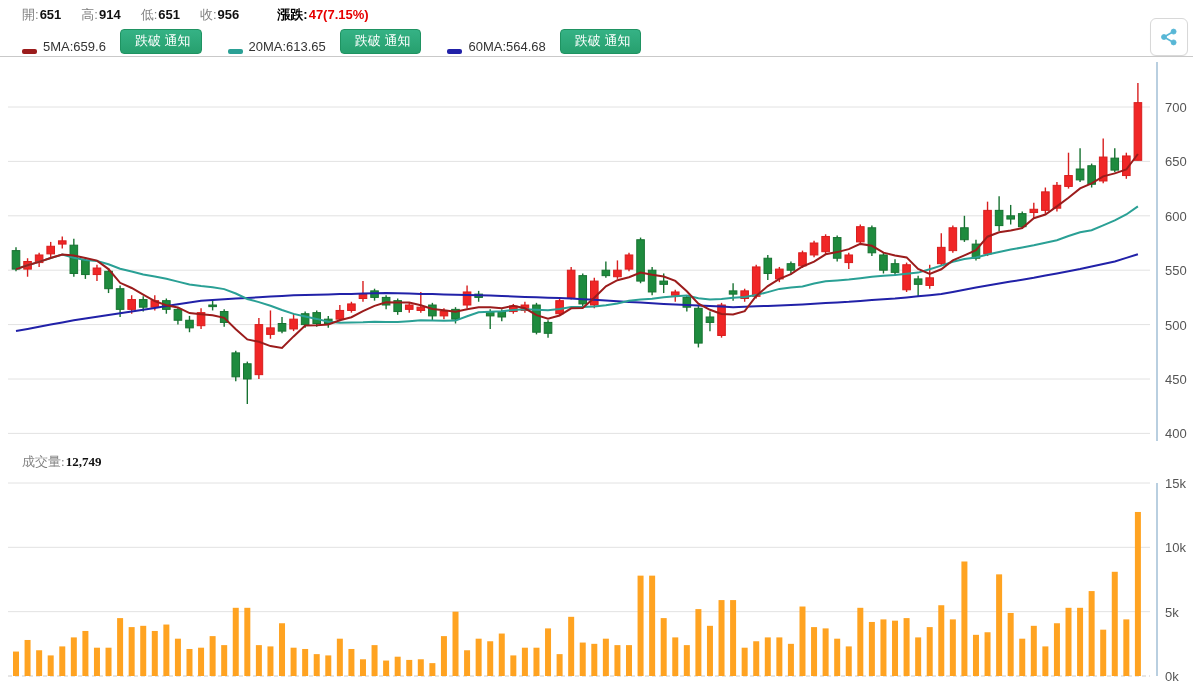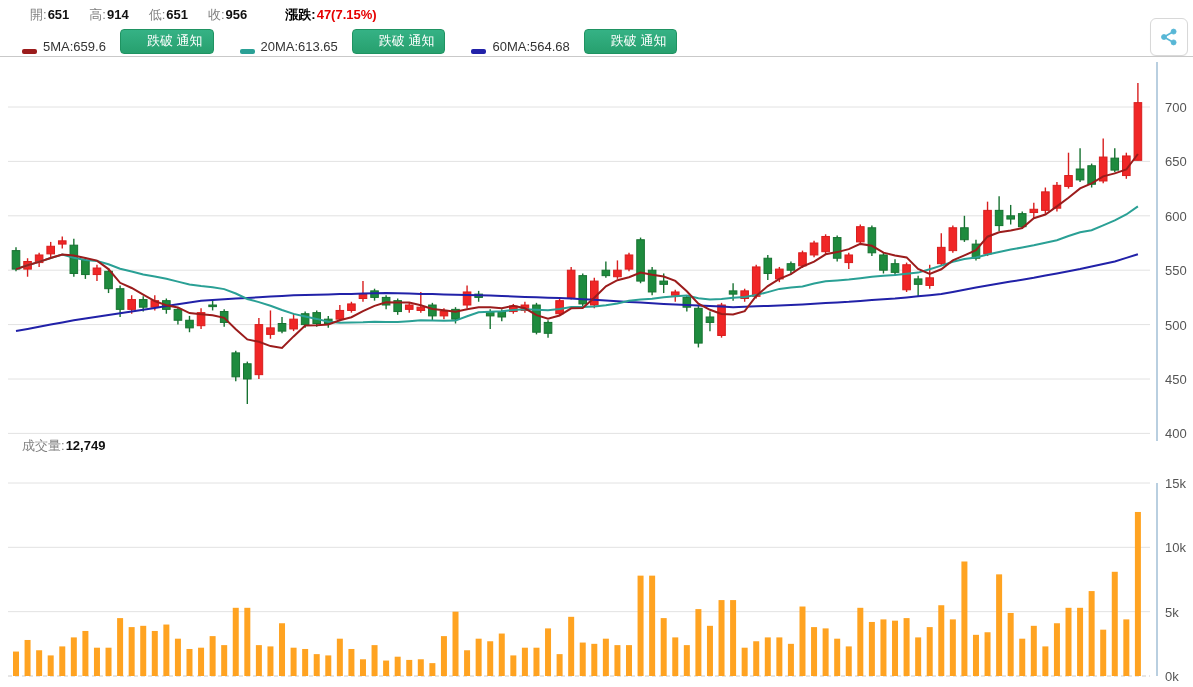--- a/index.html
+++ b/index.html
@@ -1,35 +1,35 @@
 <!DOCTYPE html>
 <html><head>
 <meta charset="utf-8">
 <style>
   html,body{margin:0;padding:0;background:#fff;width:1193px;height:687px;overflow:hidden;
     font-family:"Liberation Sans","DejaVu Sans",sans-serif;}
   #stage{position:relative;width:1193px;height:687px;background:#fff;}
-  .row1{position:absolute;top:6px;left:30px;display:flex;align-items:center;gap:20px;font-size:13px;}
+  .row1{position:absolute;top:6px;left:22px;display:flex;align-items:center;gap:20px;font-size:13px;}
   .lbl{color:#808080;}
   .val{color:#111;font-weight:bold;margin-left:1px;}
   .chg .val{color:#e60000;}
   .chg .lbl{color:#000000;font-weight:bold;}
   .row2{position:absolute;top:29px;left:22px;display:flex;align-items:flex-end;font-size:13px;color:#333;}
   .swatch{display:inline-block;width:15px;height:5px;border-radius:2px;margin-right:6px;}
   .ma-text{margin-right:14px;}
   .alert-btn{background:linear-gradient(#35b285,#27a06e);color:#fff;border:1px solid #1f9362;
-    border-radius:4px;font-size:13px;padding:3px 10px 4px 26px;margin-right:26px;cursor:pointer;
+    border-radius:4px;font-size:13px;padding:3px 10px 4px 14px;margin-right:26px;cursor:pointer;
     font-family:inherit;line-height:16px;}
   .sep{position:absolute;top:56px;left:0;width:1193px;border-top:1px solid #c9c9c9;}
   #share-btn{position:absolute;top:18px;right:5px;width:36px;height:36px;background:#fff;
     border:1px solid #d8d8d8;border-radius:6px;display:flex;align-items:center;justify-content:center;
     cursor:pointer;box-shadow:0 1px 1px rgba(0,0,0,0.04);}
   #price-svg{position:absolute;top:56px;left:0;}
   #vol-svg{position:absolute;top:476px;left:0;}
-  .vol-head{position:absolute;top:437px;left:22px;font-size:13px;}
+  .vol-head{position:absolute;top:453px;left:22px;font-size:13px;font-family:Liberation Serif, serif;}
   svg text{font-family:"Liberation Sans","DejaVu Sans",sans-serif;}
 </style>
 </head>
 <body>
 
 <div id="stage">
 
   <div class="row1">
     <span>
       <span class="lbl">開:</span><span class="val">651</span>

